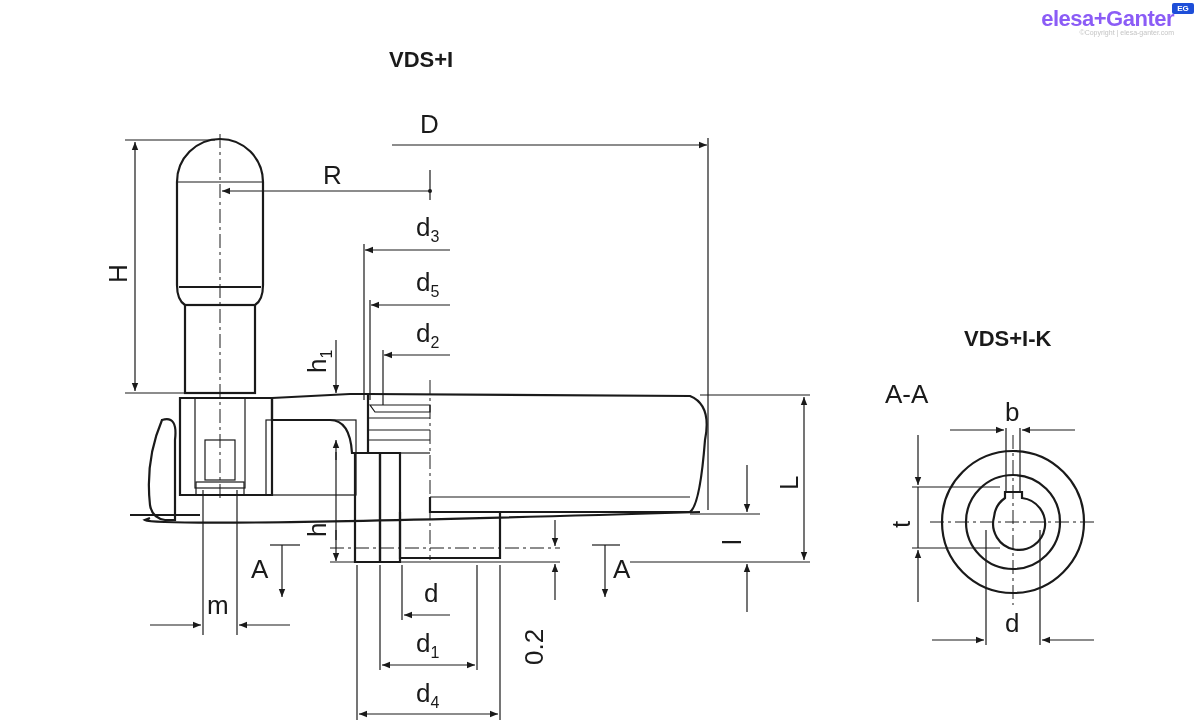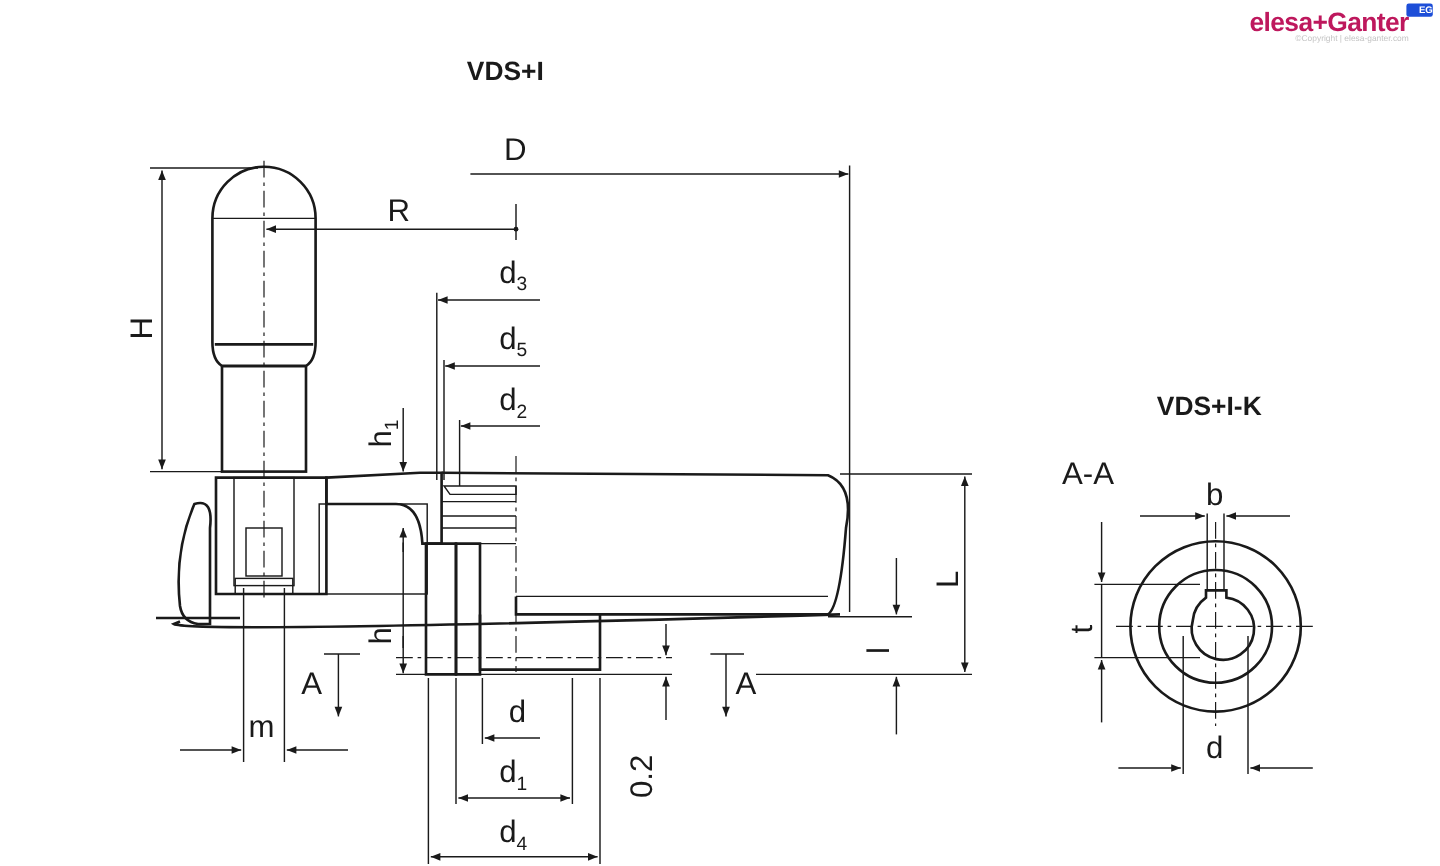--- a/index.html
+++ b/index.html
@@ -5,23 +5,23 @@
   html,body{margin:0;padding:0;background:#ffffff;}
   body{width:1200px;height:722px;position:relative;overflow:hidden;font-family:"Liberation Sans",sans-serif;}
   svg{position:absolute;left:0;top:0;}
   .ln{stroke:#1a1a1a;stroke-width:1.2;fill:none;}
   .th{stroke:#1a1a1a;stroke-width:2.2;fill:none;}
   .cl{stroke:#1a1a1a;stroke-width:1;fill:none;stroke-dasharray:14 4 3 4;}
   .lbl{font-family:"Liberation Sans",sans-serif;font-size:26px;fill:#1a1a1a;}
   .sub{font-size:16px;}
   .ttl{font-family:"Liberation Sans",sans-serif;font-size:22px;font-weight:bold;fill:#1a1a1a;}
   .logo{position:absolute;right:26px;top:6px;text-align:right;}
-  .logo .brand{font-family:"Liberation Sans",sans-serif;font-size:22px;font-weight:bold;color:#be185d;letter-spacing:-0.5px;}
+  .logo .brand{font-family:"Liberation Sans",sans-serif;font-size:22px;font-weight:bold;color:#8b5cf6;letter-spacing:-0.5px;}
   .logo .copy{font-family:"Liberation Sans",sans-serif;font-size:7px;color:#c4c4c4;margin-top:-3px;}
-  .logo .eg{position:absolute;right:-20px;top:-3px;width:22px;height:11px;background:#1d4ed8;color:#fff;font-size:8px;font-weight:bold;line-height:11px;border-radius:2px;}
+  .logo .eg{position:absolute;right:-20px;top:-3px;width:22px;height:11px;background:#1d4ed8;color:#fff;font-size:8px;font-weight:bold;text-align:center;line-height:11px;border-radius:2px;}
 </style>
 </head>
 <body>
 
 <div class="logo">
   <div class="brand">elesa+Ganter</div>
   <div class="copy">©Copyright | elesa-ganter.com</div>
   <div class="eg">EG</div>
 </div>
 

